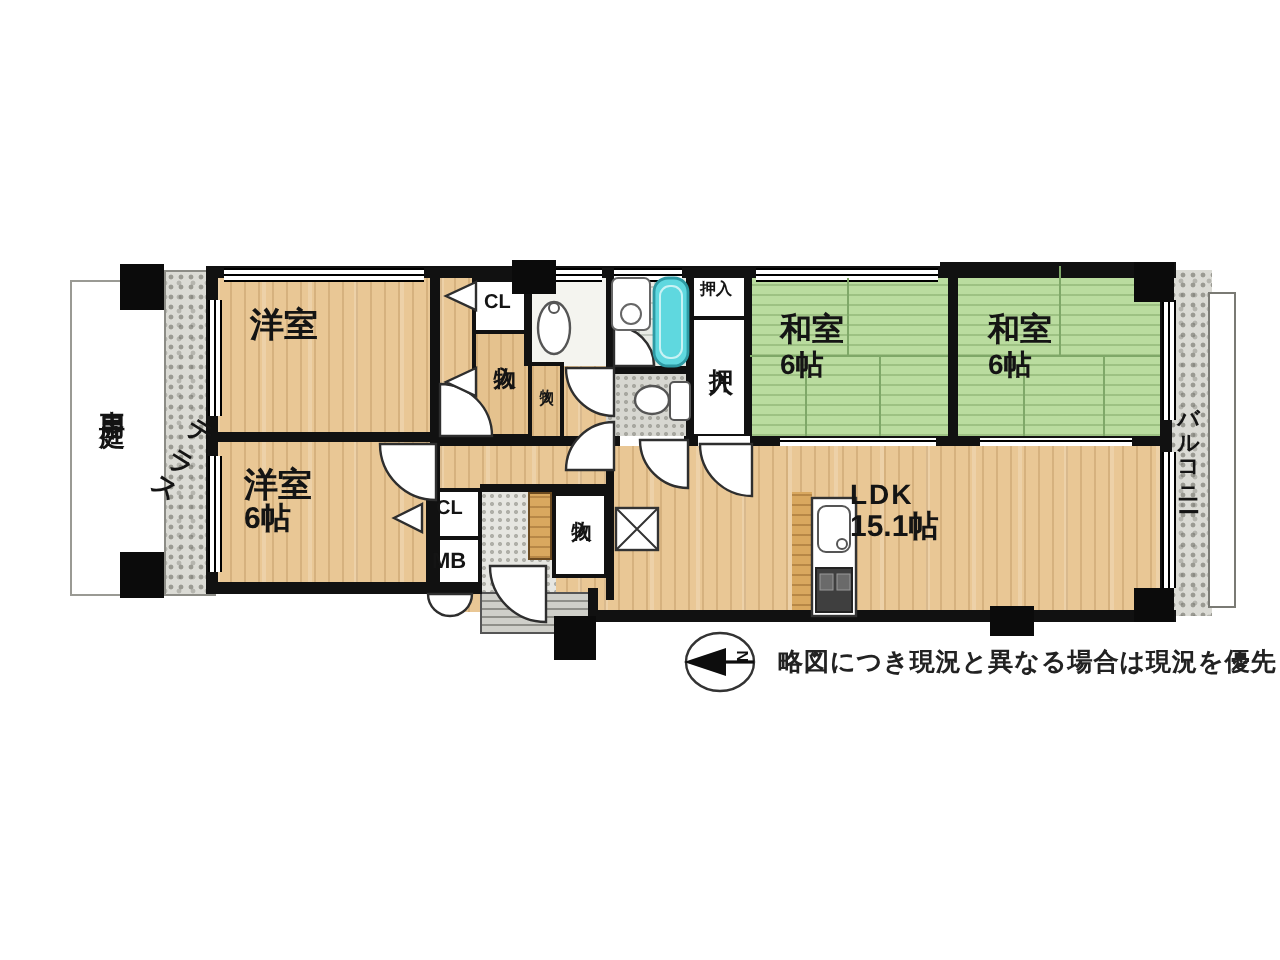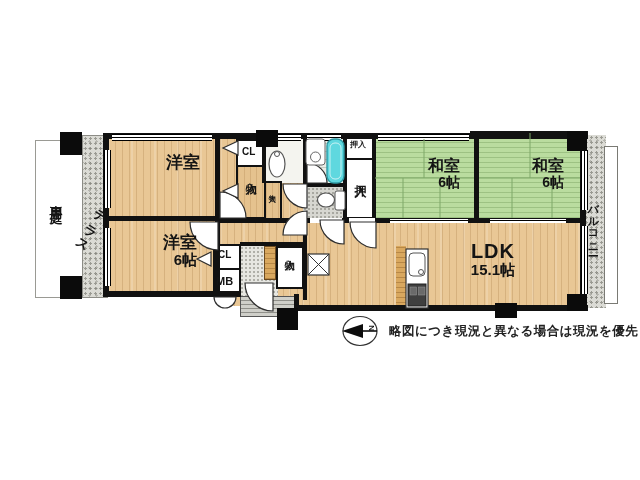--- a/index.html
+++ b/index.html
@@ -37,21 +37,21 @@
     background-image:linear-gradient(#000,#000);background-size:100% 1px;
     background-position:center;background-repeat:no-repeat;z-index:6;}
   .win-v{position:absolute;background:#fff;border-left:1.5px solid #000;border-right:1.5px solid #000;
     background-image:linear-gradient(90deg,#000,#000);background-size:1px 100%;
     background-position:center;background-repeat:no-repeat;z-index:6;}
   .slide{position:absolute;background:#fff;
     background-image:linear-gradient(#000,#000);background-size:100% 1.2px;
     background-position:center;background-repeat:no-repeat;z-index:6;}
   .gap{position:absolute;background:#fff;z-index:6;}
   .lbl{position:absolute;color:#141414;font-weight:700;white-space:nowrap;z-index:9;line-height:1.12;}
-  .ctr{text-align:right;}
+  .ctr{text-align:left;}
   .v{writing-mode:vertical-rl;text-orientation:upright;}
   svg.overlay{position:absolute;left:0;top:0;z-index:7;pointer-events:none;}
   .z1{z-index:1}.z2{z-index:2}.z3{z-index:3}.z5{z-index:5}
 </style>
 </head>
 <body>
 
 <div id="canvas">
 
   <div class="abs z1" style="left:35px;top:140px;width:53px;height:158px;background:#fff;border:1px solid #9a9a94;"></div>
@@ -194,22 +194,22 @@
   </div>
   <div class="lbl ctr" style="left:390px;top:157px;width:70px;">
     <div style="font-size:16px;">和室</div>
     <div style="font-size:14px;">6帖</div>
   </div>
   <div class="lbl ctr" style="left:494px;top:157px;width:70px;">
     <div style="font-size:16px;">和室</div>
     <div style="font-size:14px;">6帖</div>
   </div>
   <div class="lbl ctr" style="left:425px;top:240px;width:90px;">
-    <div style="font-size:20px;letter-spacing:1px;">LDK</div>
-    <div style="font-size:15px;margin-left:44px;">15.1帖</div>
+    <div style="font-size:14px;letter-spacing:1px;">LDK</div>
+    <div style="font-size:15px;">15.1帖</div>
   </div>
 
   <div class="lbl" style="left:242px;top:146px;font-size:10px;font-weight:600;">CL</div>
   <div class="lbl v" style="left:245px;top:174px;font-size:11px;">物入</div>
   <div class="lbl v" style="left:268px;top:189px;font-size:7px;">物入</div>
   <div class="lbl" style="left:350px;top:141px;font-size:8px;">押入</div>
   <div class="lbl v" style="left:353px;top:175px;font-size:12px;">押入</div>
   <div class="lbl" style="left:218px;top:249px;font-size:10px;font-weight:600;">CL</div>
   <div class="lbl" style="left:216px;top:275px;font-size:11px;font-weight:600;">MB</div>
   <div class="lbl v" style="left:284px;top:252px;font-size:10px;">物入</div>

